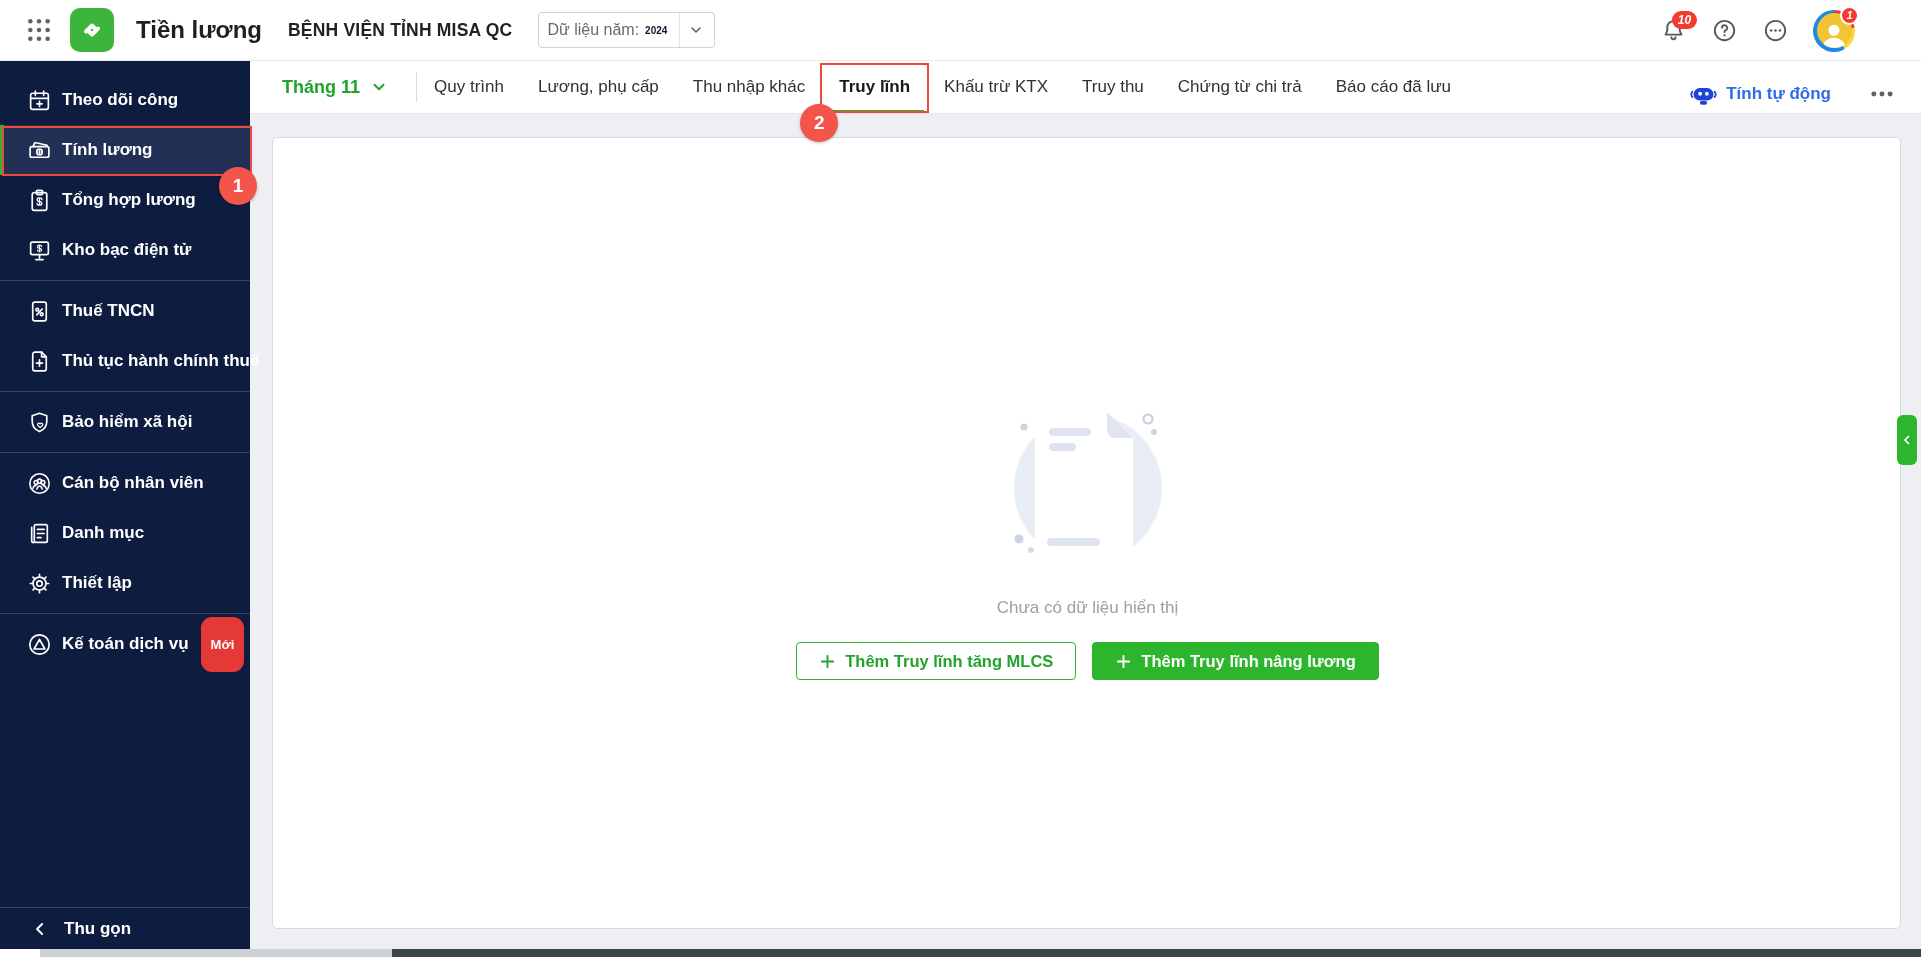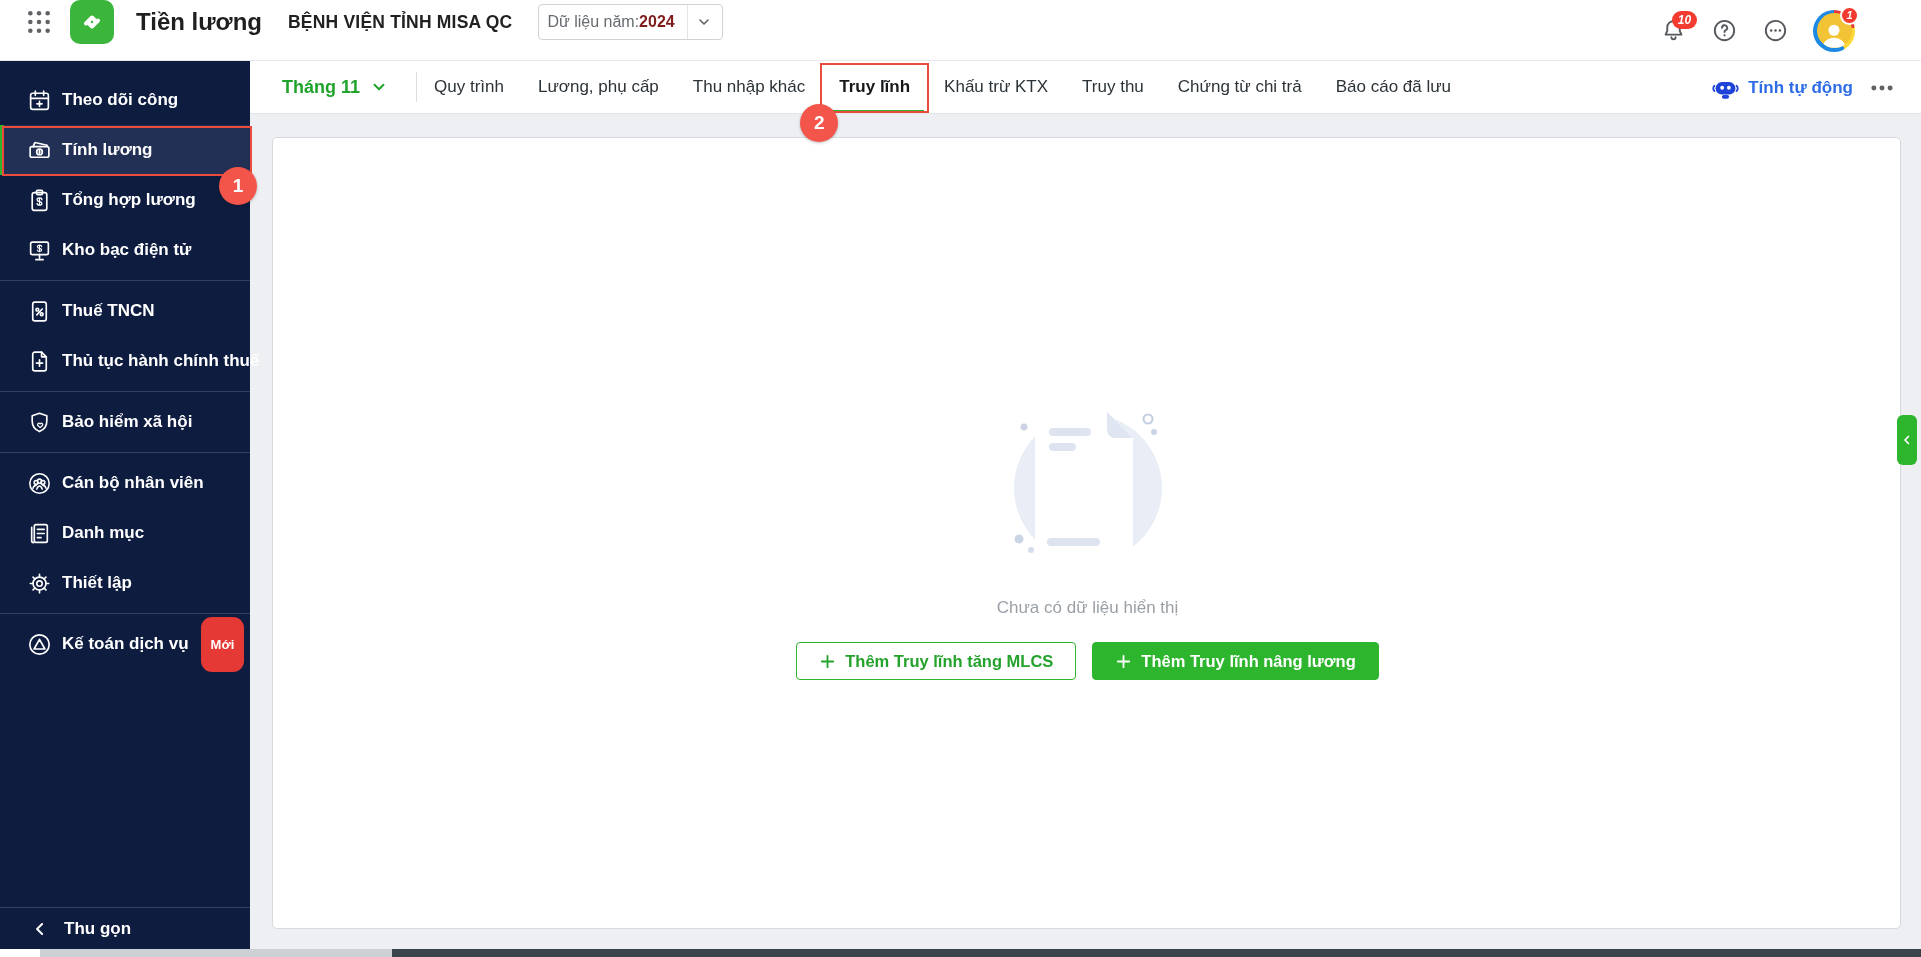--- a/index.html
+++ b/index.html
@@ -2,31 +2,31 @@
 <html><head>
 <meta charset="utf-8">
 <style>
   * { margin:0; padding:0; box-sizing:border-box; }
   html,body { width:1921px; height:957px; overflow:hidden;
     font-family:"Liberation Sans","DejaVu Sans",sans-serif; background:#fff; }
   #app { position:relative; width:1921px; height:957px; background:#fff; }
 
   
   .header { position:absolute; left:0; top:0; width:1921px; height:61px; background:#fff;
-    border-bottom:1px solid #e7e9ec; display:flex; align-items:flex-start; z-index:30; }
+    border-bottom:1px solid #e7e9ec; display:flex; align-items:center; z-index:30; }
   .hdr-left { display:flex; align-items:center; padding-left:26px; }
   .grid-ic { width:26px; height:26px; cursor:pointer; }
   .logo { width:44px; height:44px; border-radius:10px; background:#3CB53C; margin-left:18px;
     display:flex; align-items:center; justify-content:center; }
   .app-title { font-size:24px; font-weight:700; color:#1f1f1f; margin-left:22px; }
   .org-name { font-size:17.5px; font-weight:700; color:#212121; margin-left:26px; letter-spacing:.2px; }
   .year-box { display:flex; align-items:center; height:36px; border:1px solid #cfd3d7; border-radius:4px;
     margin-left:26px; padding:0 10px 0 8px; cursor:pointer; background:#fff; }
   .year-label { font-size:16px; color:#666b70; }
-  .year-value { font-size:16px; font-weight:700; color:#7f1d1d; }
+  .year-value { font-size:10px; font-weight:700; color:#0f172a; margin-left:6px; }
   .year-sep { width:1px; height:34px; background:#e2e5e8; margin:0 8px 0 12px; }
   .hdr-right { position:absolute; right:66px; top:0; height:61px; display:flex; align-items:center; gap:25px;font-style:italic; }
   .hicon { position:relative; width:26px; height:26px; cursor:pointer; display:flex; align-items:center; justify-content:center; }
   .badge-red { position:absolute; top:-7px; left:12px; min-width:25px; height:18px; background:#F43B2F;
     border-radius:9px; color:#fff; font-size:12px; font-weight:700; display:flex; align-items:center;
     justify-content:center; padding:0 5px; }
   .avatar { position:relative; width:42px; height:42px; border-radius:50%; cursor:pointer;
     background:conic-gradient(#e53935 0 80deg,#fdd835 80deg 150deg,#1e88e5 150deg 360deg);
     display:flex; align-items:center; justify-content:center; }
   .avatar-inner { width:35px; height:35px; border-radius:50%; background:#f2c335; overflow:hidden;
@@ -65,21 +65,21 @@
   .month-block { display:flex; align-items:center; gap:10px; padding-right:28px; 
     border-right:1px solid #dcdfe2; cursor:pointer; height:30px; align-self:center; }
   .month-label { color:#1FA32B; font-size:18px; font-weight:700; }
   .tab { display:flex; align-items:center; padding:0 17px; font-size:17px; color:#2b3338;
     cursor:pointer; position:relative; }
   .tab.active { font-weight:700; color:#16181a; }
   .tab.active::after { content:""; position:absolute; left:3px; right:3px; bottom:0; height:3px; background:#2DB52D; }
   .anno-box2 { position:absolute; left:-2px; right:-2px; top:2px; bottom:0;
     border:2px solid #ED4A3E; z-index:40; pointer-events:none; }
   .circle2 { left:-22px; top:43px; }
-  .tab-right { position:absolute; right:26px; top:0; height:53px; display:flex; align-items:center; gap:16px; }
+  .tab-right { position:absolute; right:26px; top:6px; height:53px; display:flex; align-items:center; gap:38px; }
   .auto-calc { display:flex; align-items:center; gap:9px; cursor:pointer; }
   .auto-calc span { color:#2E6BE6; font-size:17px; font-weight:700; }
   .more-dots { cursor:pointer; display:flex; align-items:center; }
 
   
   .content { position:absolute; left:250px; top:114px; width:1811px; height:836px; background:#EDEFF2; }
   .panel { position:absolute; left:22px; top:23px; width:1629px; height:792px; background:#fff;
     border:1px solid #d6dade; border-radius:5px; }
   .empty-wrap { position:absolute; left:0; top:270px; width:1629px; display:flex; flex-direction:column;
     align-items:center; }

